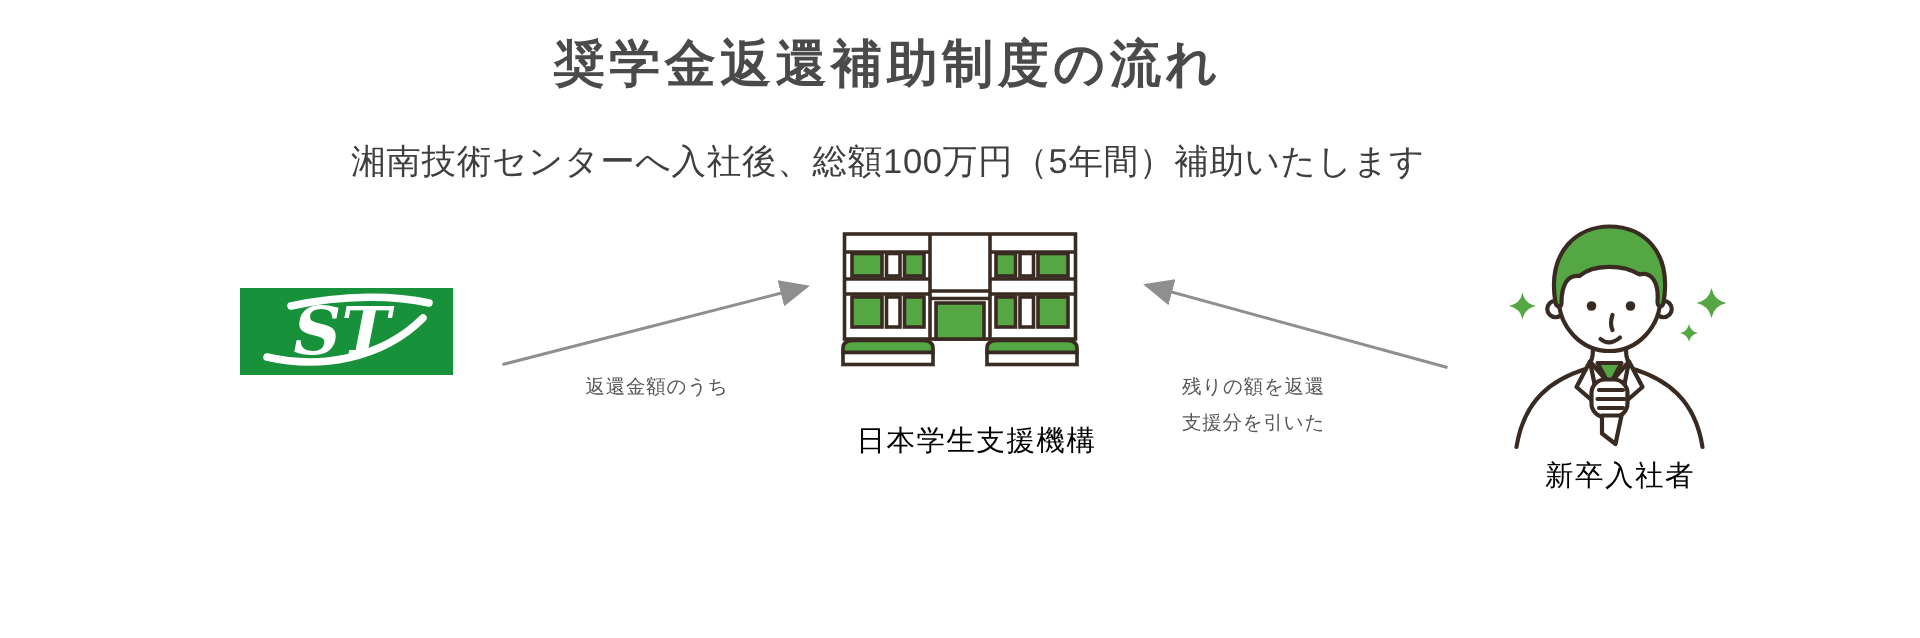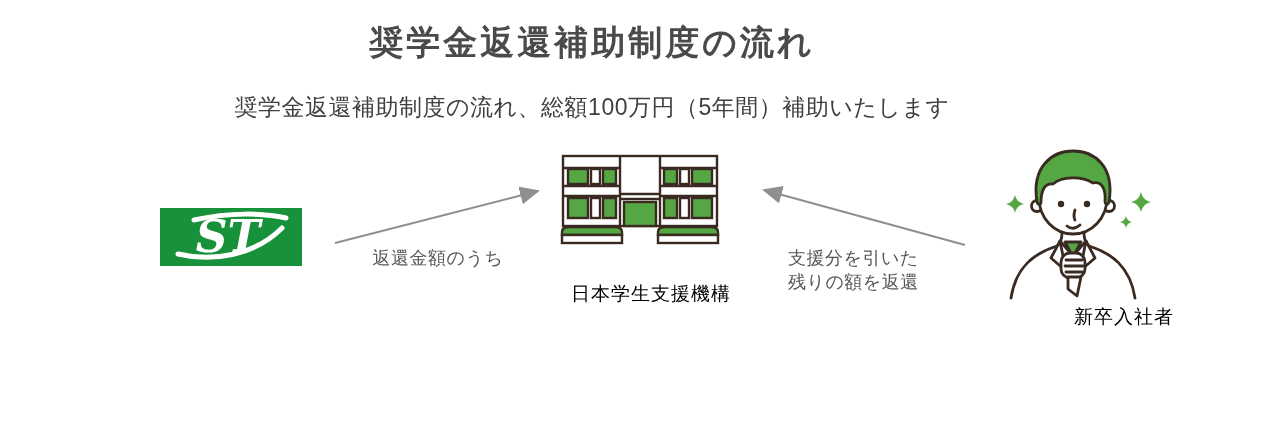--- a/index.html
+++ b/index.html
@@ -16,46 +16,46 @@
     font-family:"Liberation Sans","DejaVu Sans",sans-serif;
   }
   .title{
     position:absolute;top:20px;left:0;right:0;margin:0;text-align:center;
     font-size:34px;font-weight:600;letter-spacing:3px;color:var(--title-color);
   }
   .subtitle{
     position:absolute;top:92px;left:0;right:0;margin:0;text-align:center;
     font-size:23px;font-weight:400;letter-spacing:0.5px;color:#3f3f3f;
   }
-  .logo{position:absolute;left:160px;top:208px;width:142px;height:58px;}
+  .logo{position:absolute;left:160px;top:192px;width:142px;height:58px;}
   .building{position:absolute;left:560px;top:152px;}
   .person{position:absolute;left:1003px;top:140px;}
   .entity-label{
     position:absolute;font-size:19px;color:#000000;white-space:nowrap;letter-spacing:1px;
   }
   .company-label{left:152px;top:300px;}
   .jasso-label{left:651px;top:281px;transform:translateX(-50%);}
-  .graduate-label{left:1030px;top:304px;margin-left:44px;}
+  .graduate-label{left:1030px;top:304px;}
   .arrows{position:absolute;left:0;top:0;pointer-events:none;}
   .flow-label{
-    position:absolute;font-size:18px;line-height:24px;color:var(--text-color);
+    position:absolute;font-size:13px;line-height:24px;color:var(--text-color);
     white-space:nowrap;letter-spacing:0.5px;
   }
   .send-label{left:438px;top:246px;transform:translateX(-50%);text-align:center;}
   .repay-label{left:788px;top:246px;text-align:left;}
   .gw{fill:var(--green);}
   .sp{fill:var(--green);}
 </style>
 </head>
 <body>
 
 <div class="stage">
 
   <h1 class="title">奨学金返還補助制度の流れ</h1>
-  <p class="subtitle">奨学金返還補助制度の流れ、総額100万円（5年間）補助いたします</p>
+  <p class="subtitle">湘南技術センターへ入社後、総額100万円（5年間）補助いたします</p>
 
   <svg class="arrows" width="1280" height="425" viewBox="0 0 1280 425">
     <defs>
       <marker id="ah" markerWidth="11" markerHeight="9" refX="9" refY="4.5" orient="auto">
         <path d="M0,0 L10,4.5 L0,9 Z" fill="var(--arrow)"></path>
       </marker>
     </defs>
     <path d="M335,243 L538,191" stroke="var(--arrow)" stroke-width="2" fill="none" marker-end="url(#ah)"></path>
     <path d="M965,245 L764,190" stroke="var(--arrow)" stroke-width="2" fill="none" marker-end="url(#ah)"></path>
   </svg>
@@ -133,17 +133,17 @@
         <path fill="#ffffff" d="M65,137 L78,137 L74,156 L65,149 Z"></path>
       </g>
     </svg>
   </div>
   <div class="entity-label graduate-label">新卒入社者</div>
 
   <div class="flow-label send-label">
     <div>返還金額のうち</div>
   </div>
   <div class="flow-label repay-label">
+    <div>残りの額を返還</div>
     <div>支援分を引いた</div>
-    <div>残りの額を返還</div>
   </div>
 
 </div>
 
 </body></html>

